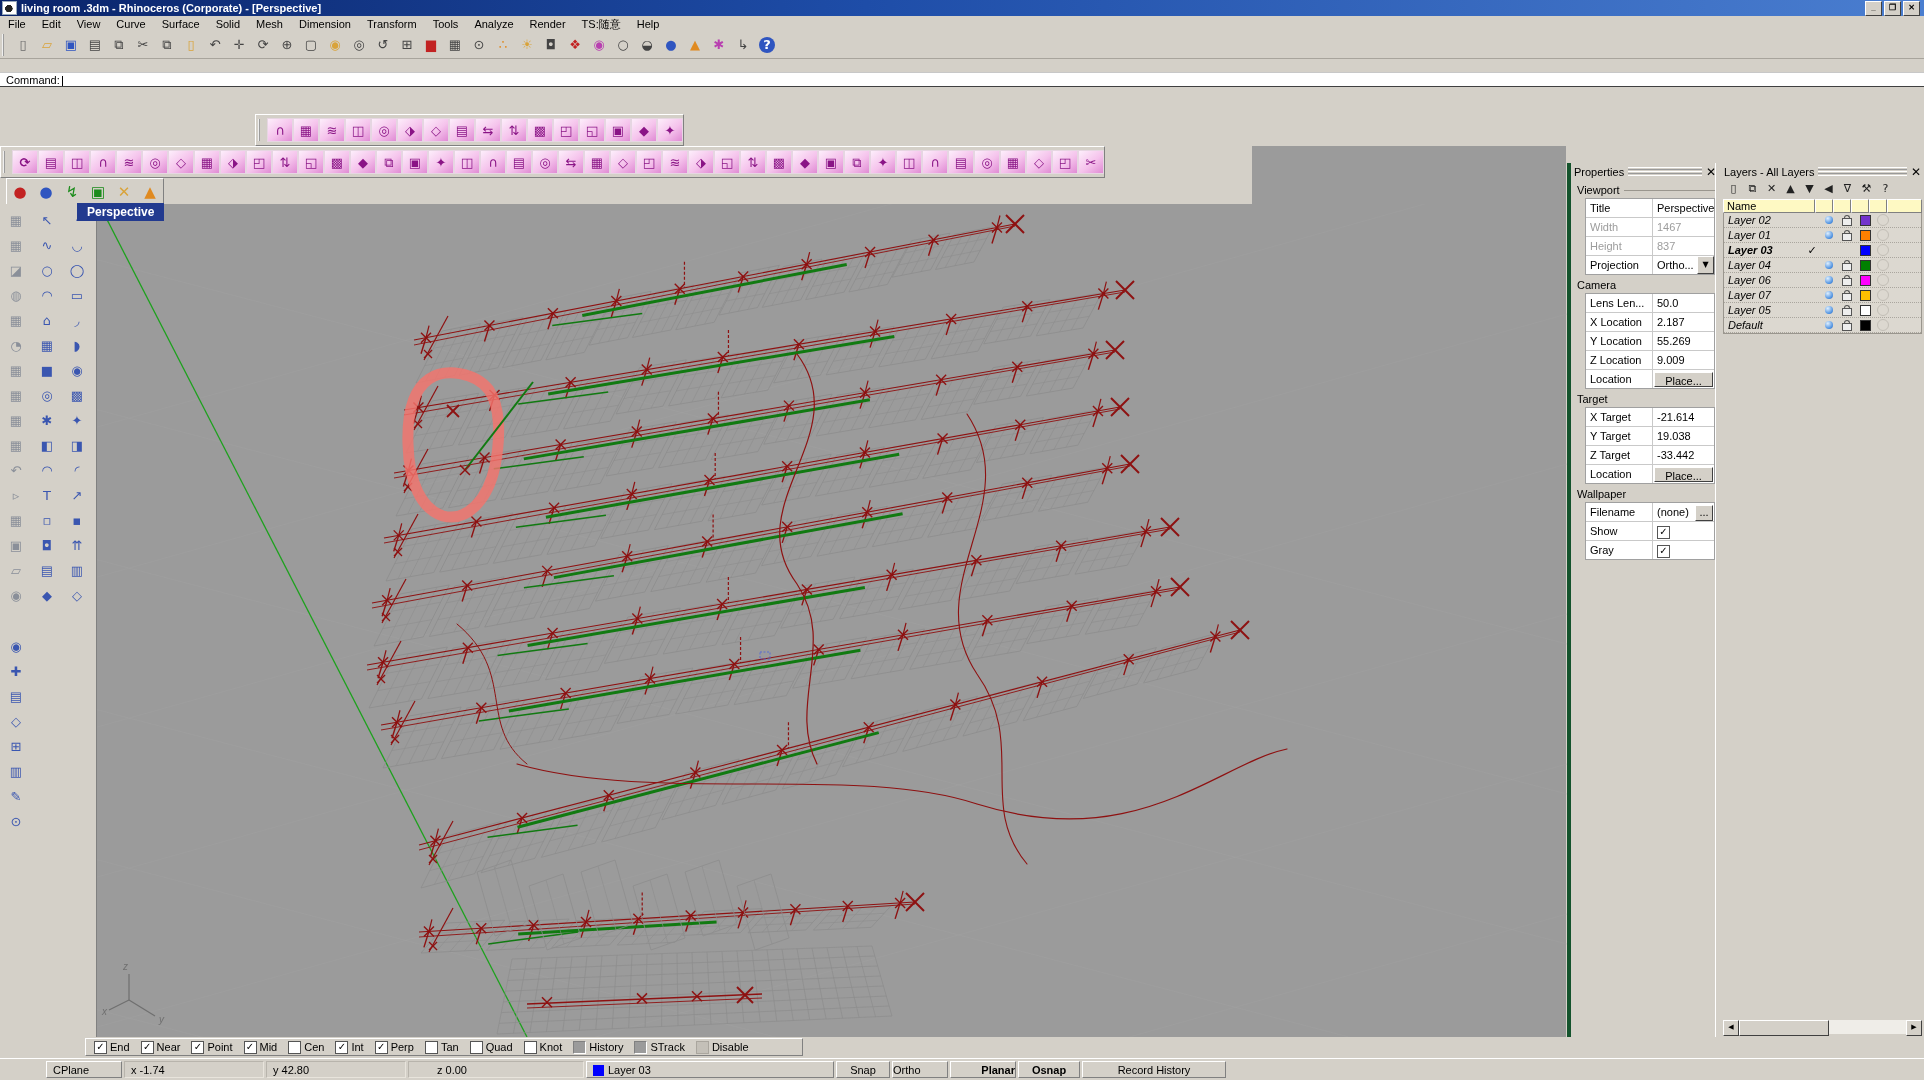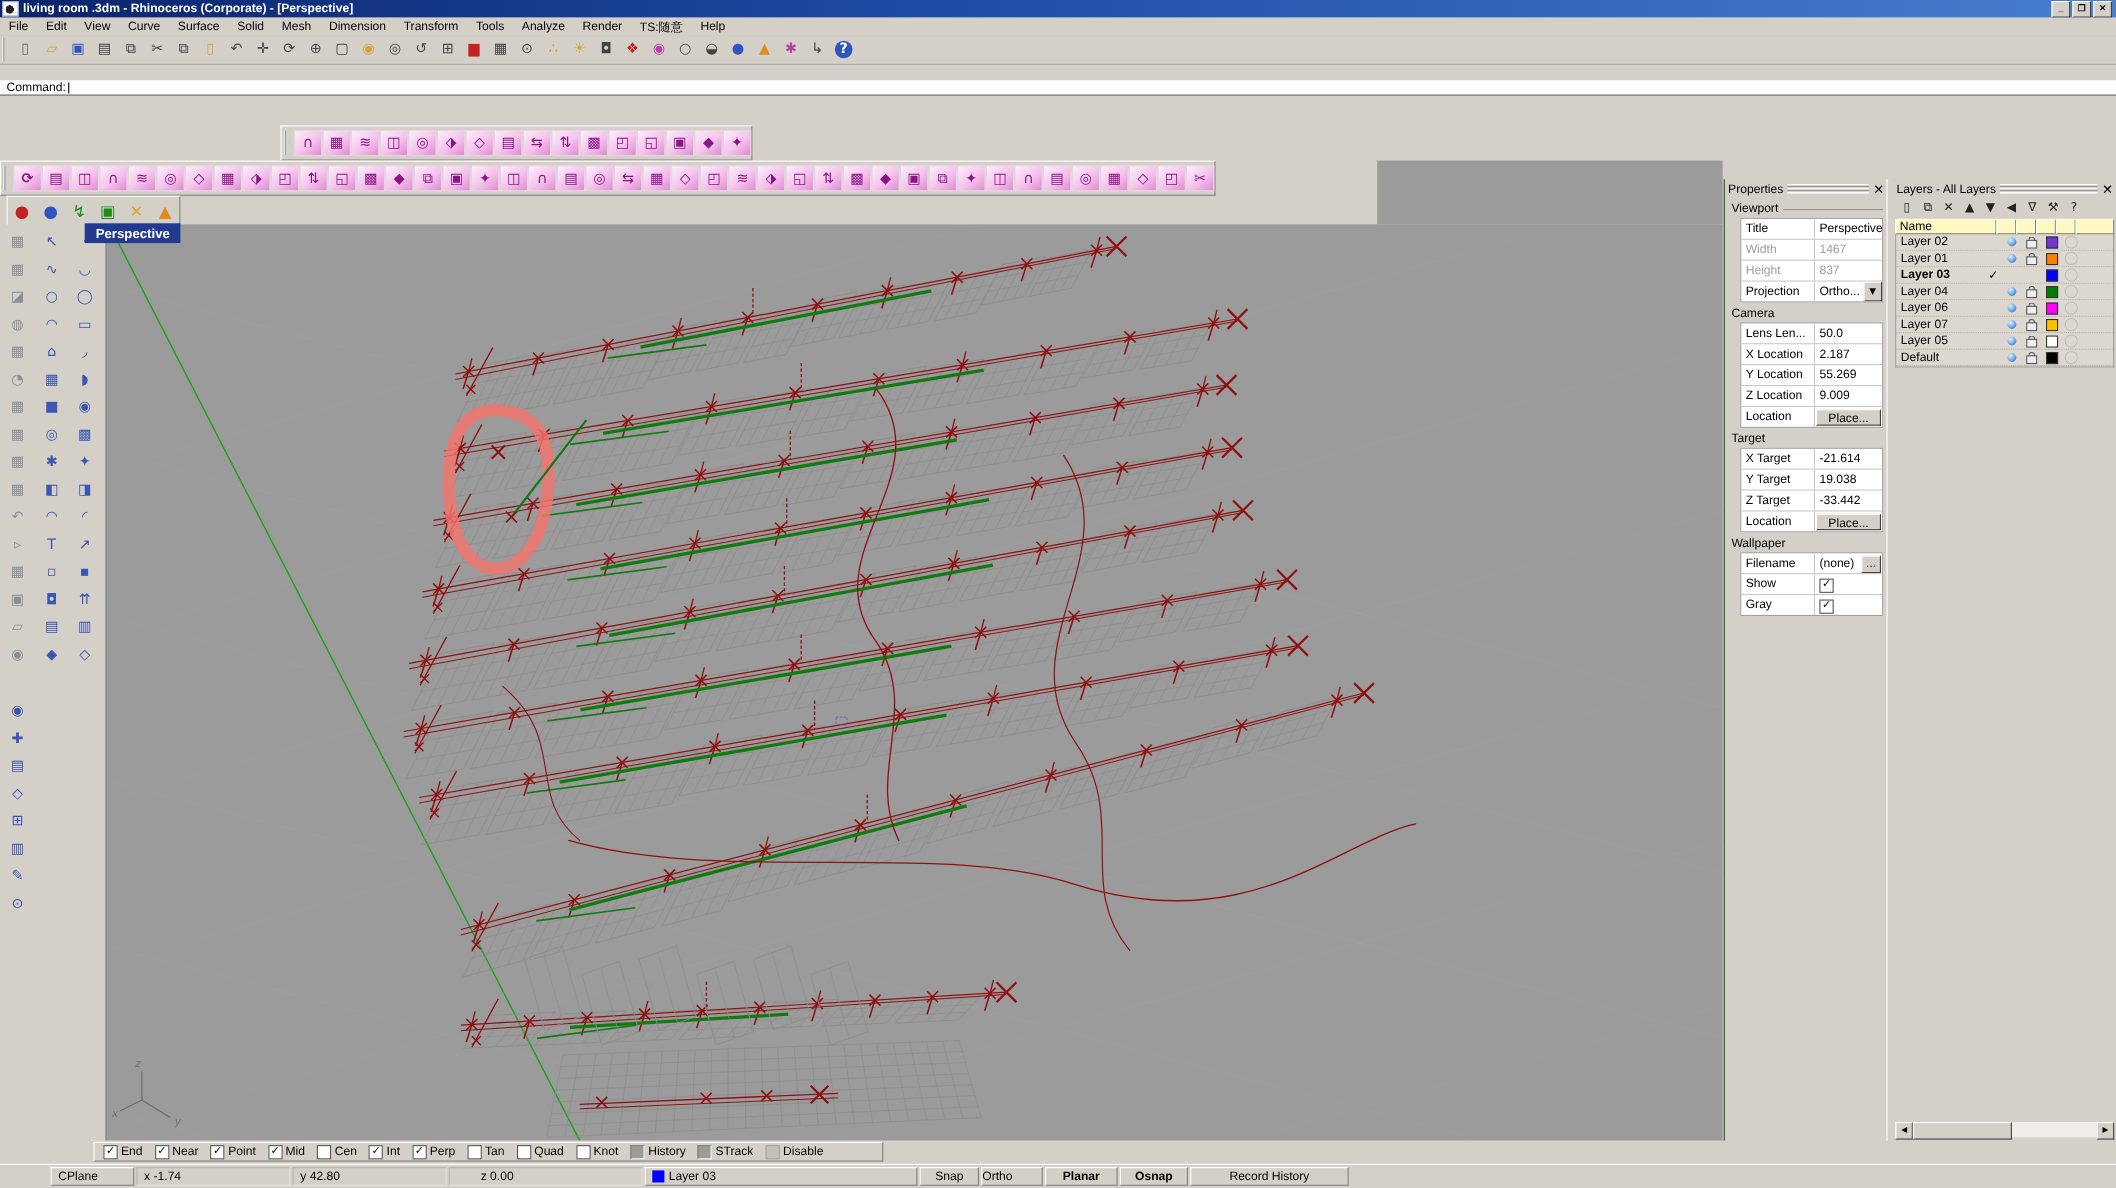--- a/index.html
+++ b/index.html
@@ -51,21 +51,21 @@
   #leftbar .gico{width:28px;height:25px;line-height:25px;color:#3a56b0;}
   #leftbar .colg .gico{color:#8a8f99;}
   #leftbar .extra{top:430px;}
   
   #viewport{position:absolute;left:96px;top:204px;width:1470px;height:833px;background:#9b9b9b;
     border-left:1px solid #808080;box-sizing:border-box;}
   #vplabel{position:absolute;left:77px;top:203px;height:18px;line-height:18px;padding:0 10px;
     background:#223a8f;color:#fff;font-weight:bold;font-size:12px;z-index:5;}
   
   .panel{position:absolute;top:163px;bottom:43px;background:#d4d0c8;}
-  #propPanel{left:1567px;width:148px;border-left:1px solid #14532d;}
+  #propPanel{left:1567px;width:148px;border-left:4px solid #14532d;}
   #layersPanel{left:1721px;width:203px;}
   #panelDivider{position:absolute;left:1715px;top:163px;bottom:43px;width:6px;
     border-left:1px solid #fff;border-right:1px solid #808080;background:#d4d0c8;}
   .phead{display:flex;align-items:center;height:15px;padding:1px 3px;}
   .phead .grips{flex:1;height:9px;margin:0 4px;
     background:repeating-linear-gradient(to bottom,#fff 0 1px,#d4d0c8 1px 2px,#999 2px 3px,#d4d0c8 3px 4px);}
   .closex{font-weight:bold;font-size:12px;line-height:12px;}
   .sect{margin:4px 4px 1px 6px;display:flex;align-items:center;}
   .sect em{font-style:normal;white-space:nowrap;}
   .sect i{flex:1;border-top:1px solid #9a968e;margin-left:4px;}
@@ -83,21 +83,21 @@
     border-color:#fff #404040 #404040 #fff;text-align:center;line-height:12px;margin-top:1px;margin-right:1px;}
   .cb{width:11px;height:11px;background:#fff;border:1px solid #555;font-size:10px;line-height:10px;
     text-align:center;font-weight:bold;display:inline-block;margin-top:3px;}
   
   #ltoolbar{display:flex;align-items:center;height:17px;padding-left:3px;}
   #ltoolbar span{width:19px;text-align:center;font-size:11px;color:#222;}
   .lheader{display:flex;height:14px;margin:2px 2px 0 2px;}
   .lheader div{background:#fef9c3;border:1px solid;border-color:#fff #808080 #808080 #fff;
     padding-left:3px;box-sizing:border-box;height:14px;line-height:12px;}
   .lh-name{width:92px;}.lh-s{width:18px;}.lh-end{flex:1;}
-  .ltable{margin:0 2px;background:#dcd8d0;border:1px solid #9a968e;border-top:none;}
+  .ltable{margin:0 2px;background:#dcd8d0;border:1px solid #9a968e;border-top:none;font-style:italic;}
   .lrow{display:flex;align-items:center;height:14px;border-bottom:1px dotted #aaa69e;background:#dcd8d0;}
   .lname{width:76px;padding-left:4px;overflow:hidden;white-space:nowrap;}
   .lmark{width:16px;text-align:center;font-weight:bold;}
   .bulbc,.lockc,.swc,.matc{width:18px;display:flex;justify-content:center;align-items:center;}
   .bulb{width:8px;height:8px;border-radius:50%;background:radial-gradient(circle at 35% 30%,#dff0ff,#4b8fe0 70%,#2a5fb0);}
   .lock{width:8px;height:6px;border:1px solid #555;background:#eee;position:relative;margin-top:3px;}
   .lock::before{content:"";position:absolute;left:1px;top:-4px;width:4px;height:3px;
     border:1px solid #555;border-bottom:none;border-radius:3px 3px 0 0;}
   .sw{width:11px;height:11px;border:1px solid #333;box-sizing:border-box;}
   .mat{width:10px;height:10px;border:1px solid #c2beb6;border-radius:50%;}
@@ -1829,18 +1829,18 @@
   </div>
 
   <div id="statusbar">
     <span class="scell sraised" style="left:14px;width:76px;">CPlane</span>
     <span class="scell sflat" style="left:92px;width:140px;">x -1.74</span>
     <span class="scell sflat" style="left:234px;width:140px;">y 42.80</span>
     <span class="scell sflat" style="left:376px;width:176px;padding-left:28px;">z 0.00</span>
     <span class="scell sraised" style="left:554px;width:248px;"><span class="lsw" style="background: rgb(0, 0, 255);"></span><span>Layer 03</span></span>
     <span class="scell sraised" style="left:804px;width:54px;text-align:center;padding-left:0;">Snap</span>
     <span class="scell sraised" style="left:860px;width:56px;text-align:left;padding-left:0;">Ortho</span>
-    <span class="scell sraised sbold" style="left:918px;width:66px;text-align:center;padding-left:0;">Planar</span>
+    <span class="scell sraised sbold" style="left:918px;width:66px;text-align:right;padding-left:0;">Planar</span>
     <span class="scell sraised sbold" style="left:986px;width:62px;text-align:center;padding-left:0;">Osnap</span>
     <span class="scell sraised" style="left:1050px;width:144px;text-align:center;padding-left:0;">Record History</span>
   </div>
 
 </div>
 
 </body></html>

